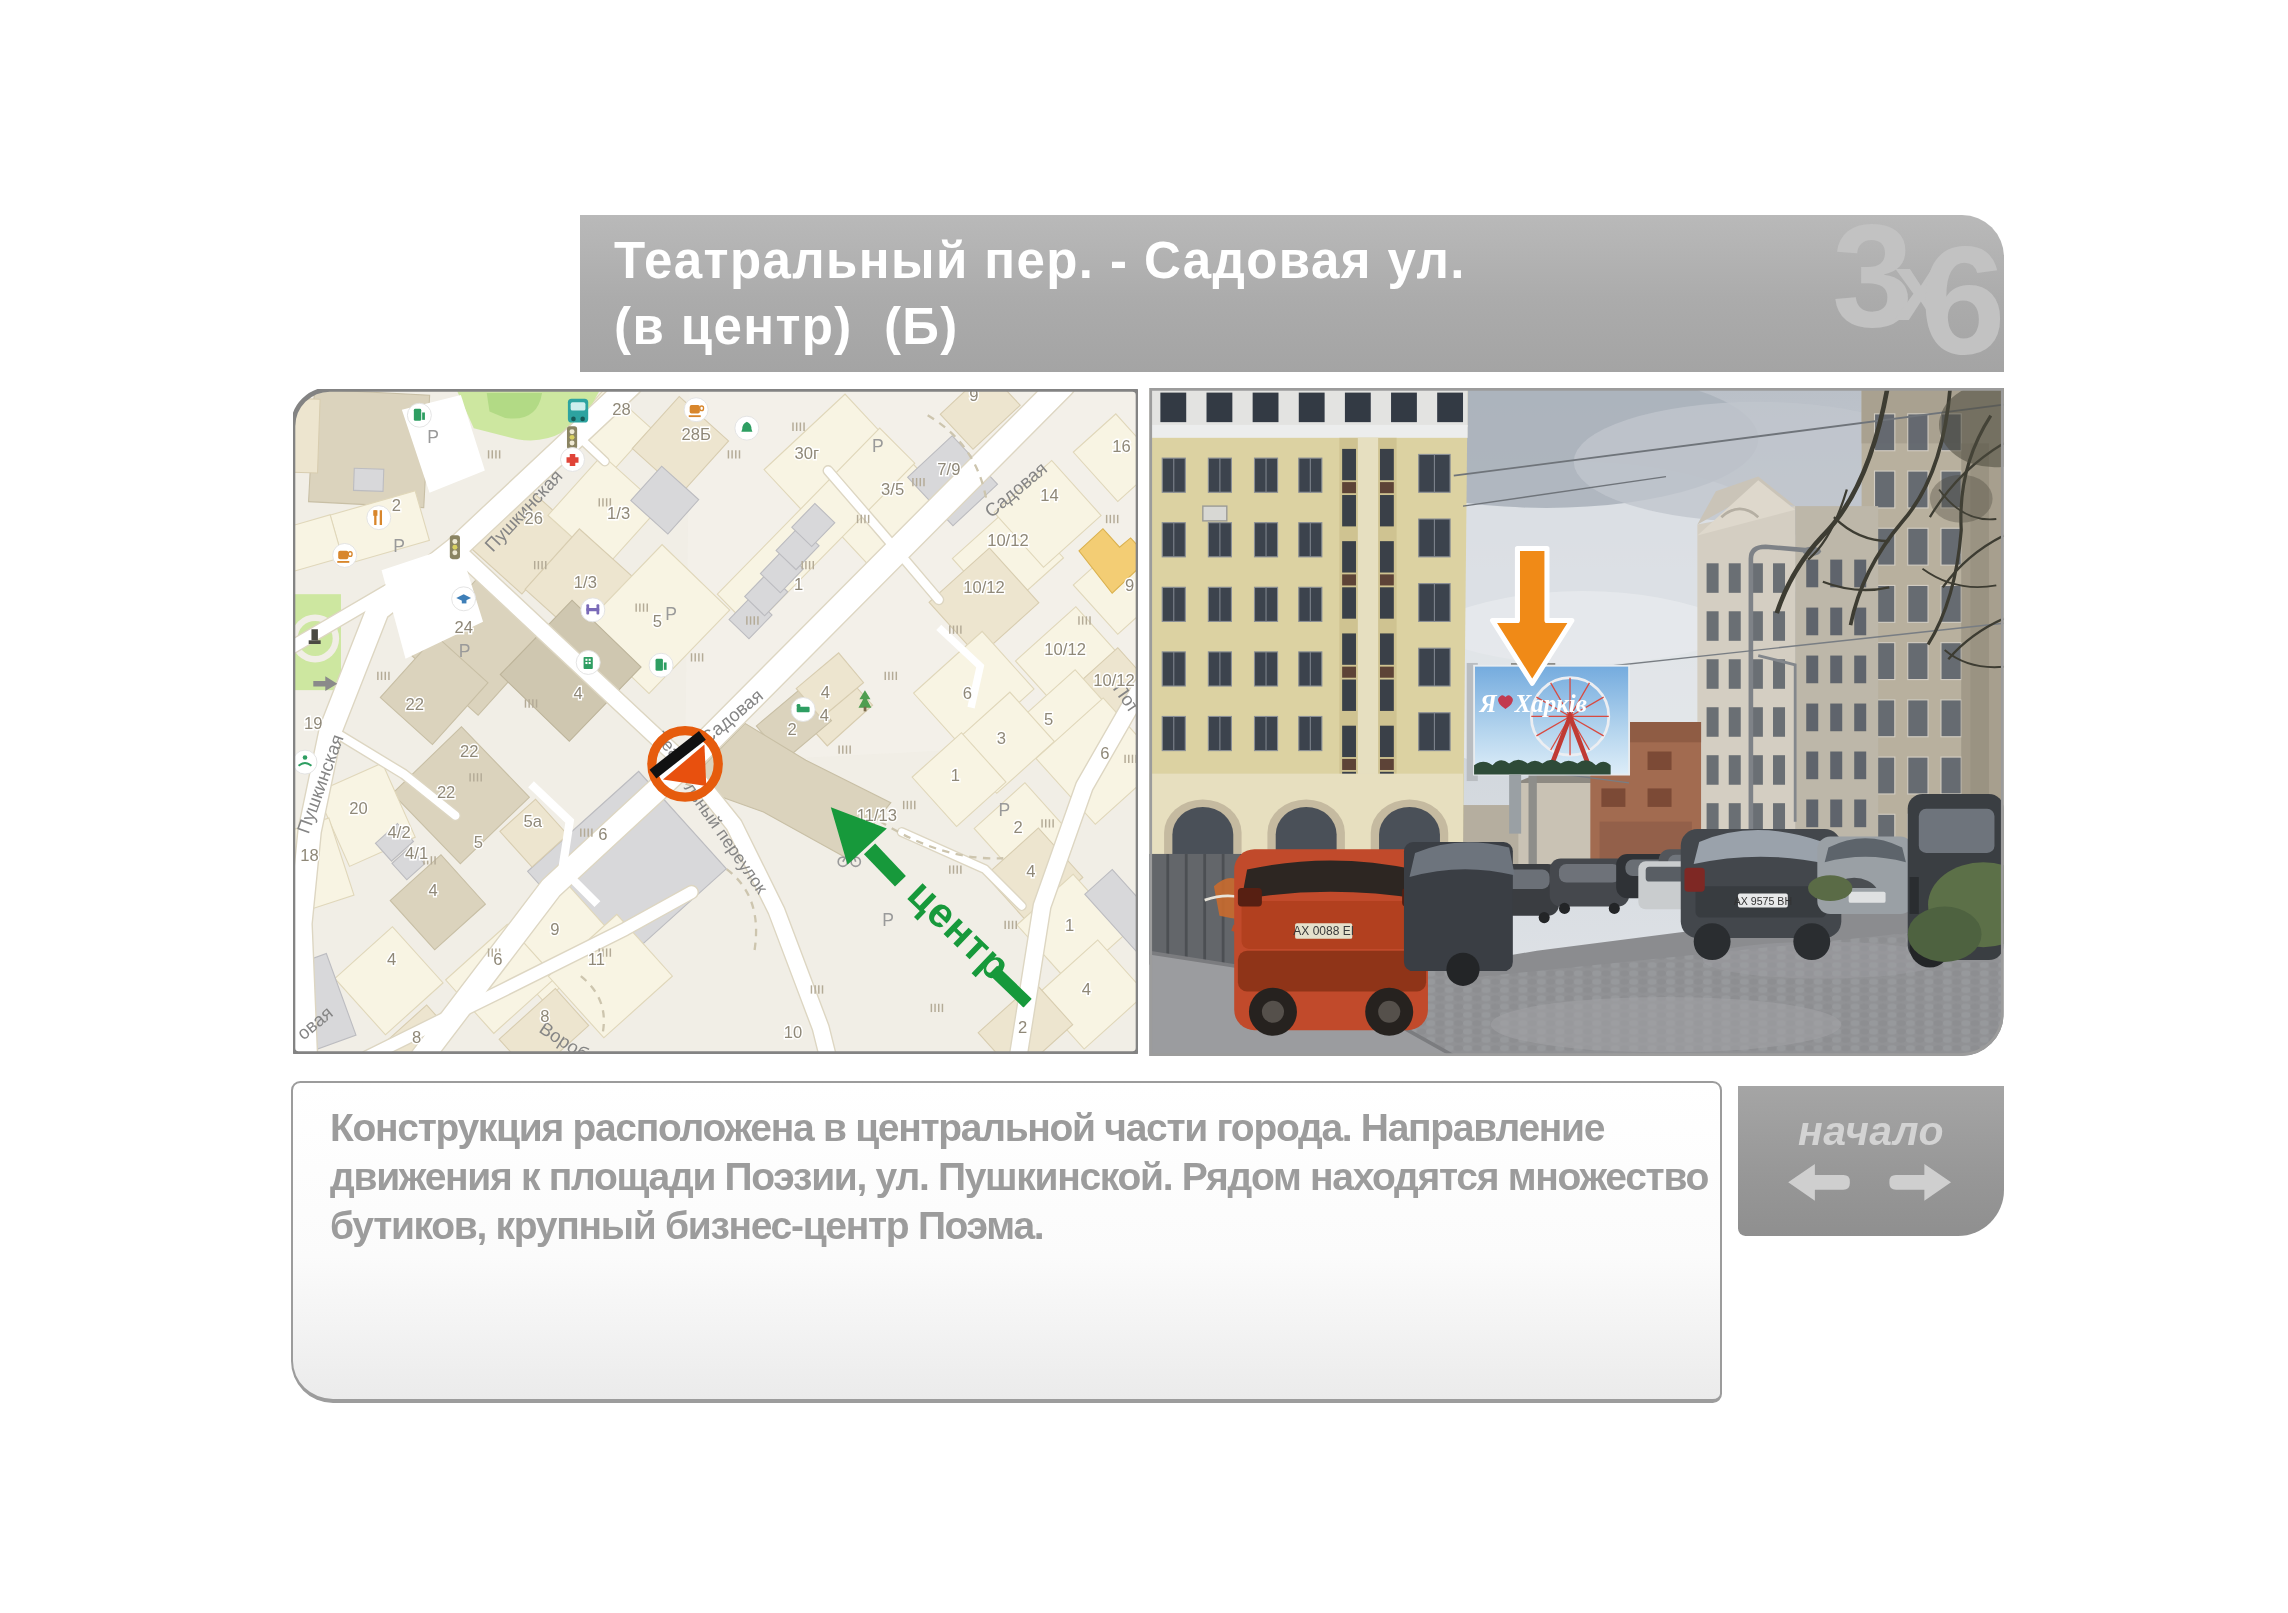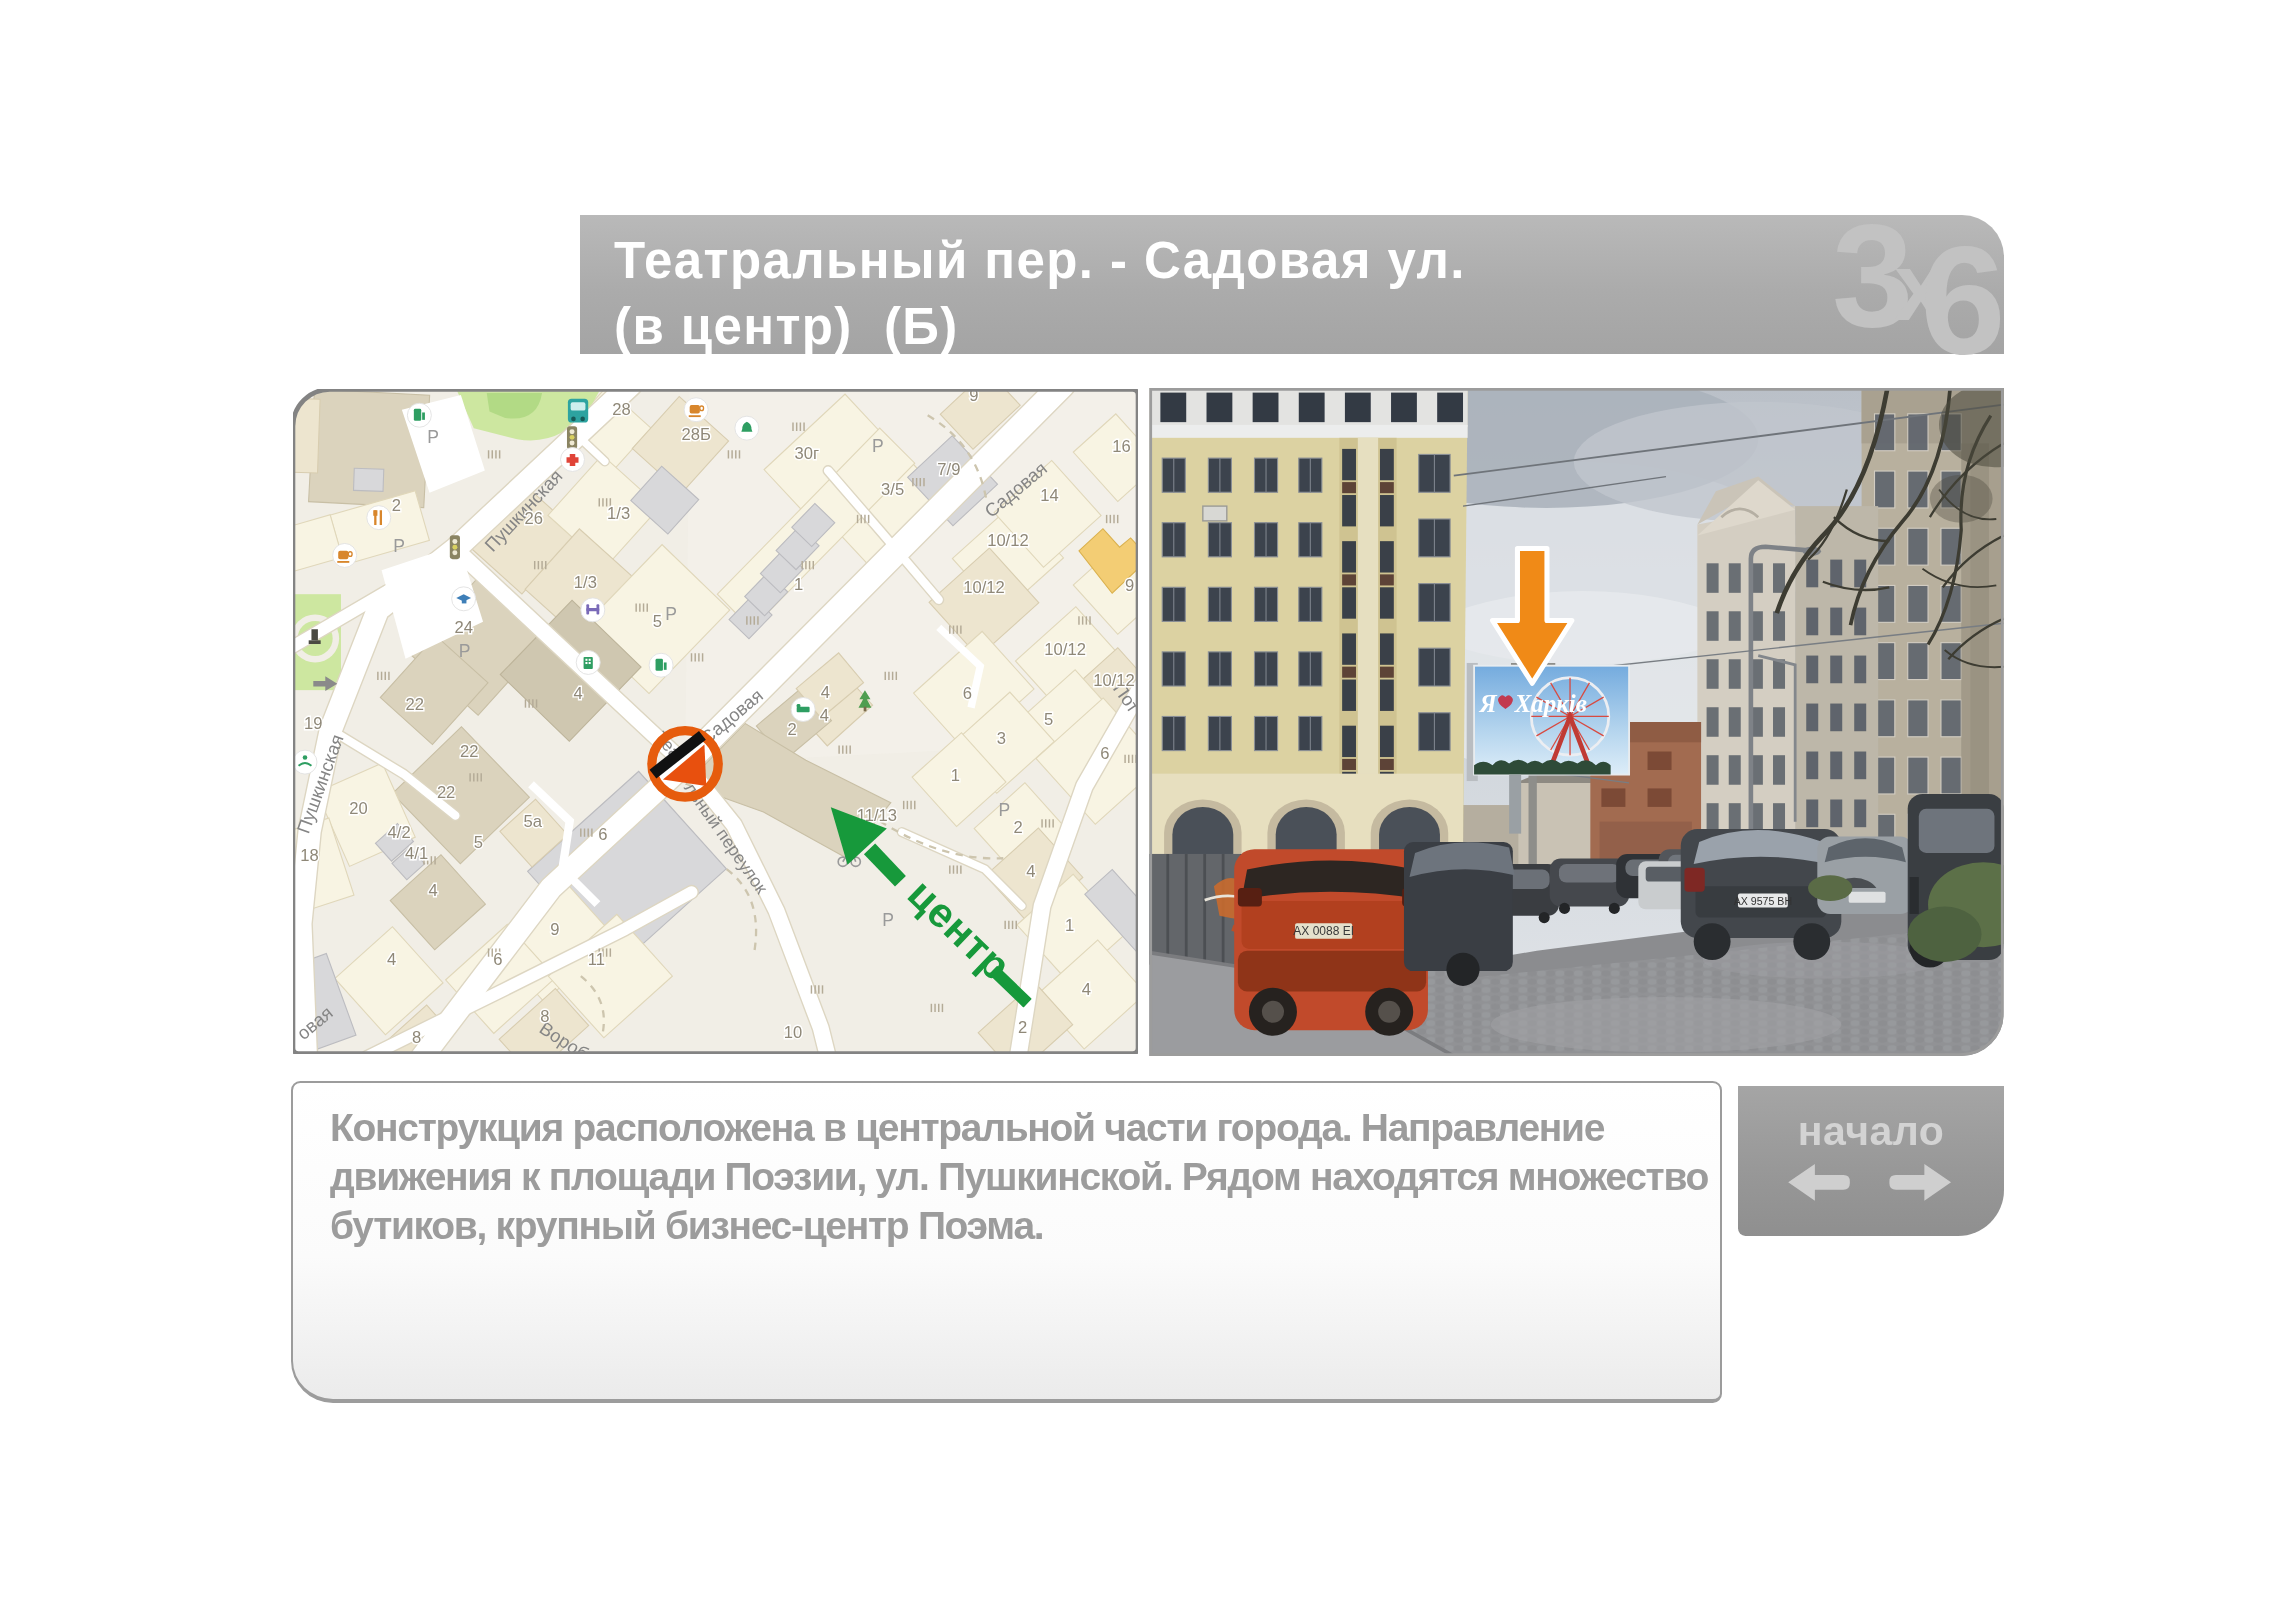--- a/index.html
+++ b/index.html
@@ -5,40 +5,40 @@
 html,body{margin:0;padding:0;background:#ffffff;}
 #page{position:relative;width:2289px;height:1613px;background:#ffffff;overflow:hidden;
  font-family:"Liberation Sans",sans-serif;}
 .abs{position:absolute;}
 
 #idbox{left:293px;top:212px;width:265px;height:153px;border-radius:37px 0 0 0;
  background:linear-gradient(170deg,#ee7d1c 0%,#e8680e 45%,#e25c07 100%);
  color:#ffffff;font-weight:bold;font-size:59px;text-align:right;}
 #idbox span{position:absolute;right:9.2px;bottom:7.4px;letter-spacing:0.9px;}
 
-#titlebar{left:580px;top:215px;width:1424px;height:139px;border-radius:0 42px 0 0;
+#titlebar{left:580px;top:215px;width:1424px;height:157px;border-radius:0 42px 0 0;
  background:linear-gradient(180deg,#b9b9b9 0%,#ababab 55%,#a4a4a4 100%);}
 #titlebar .t{position:absolute;left:34px;top:13px;color:#ffffff;font-weight:bold;
  font-size:51px;line-height:66px;letter-spacing:1.4px;white-space:pre;}
 
 #logo3 .d{position:absolute;color:#c2c2c2;font-weight:bold;}
 
 #map{left:293px;top:389px;}
 #photo{left:1149px;top:388px;}
 
 #desc{left:291px;top:1081px;width:1431px;height:322px;box-sizing:border-box;
  border:2.8px solid #9c9c9c;border-bottom-width:4.6px;border-radius:9.2px 9.2px 9.2px 42px;
  background:linear-gradient(180deg,#ffffff 0%,#fbfbfb 55%,#ebebeb 100%);}
 #desc .txt{position:absolute;left:37px;top:20px;color:#9c9c9c;font-weight:bold;
  font-size:39px;line-height:49px;letter-spacing:-1.3px;white-space:pre;}
 
 #nav{left:1738px;top:1086px;width:266px;height:150px;border-radius:0 0 46px 7.4px;
  background:linear-gradient(180deg,#a5a5a5 0%,#979797 60%,#8f8f8f 100%);}
 #nav .cap{position:absolute;left:0;top:22px;width:100%;text-align:center;
- color:#d3d3d3;font-weight:bold;font-size:41px;letter-spacing:0.5px;}
+ color:#d3d3d3;font-weight:bold;font-size:41px;letter-spacing:0.5px;font-style:italic;}
 </style>
 </head>
 <body>
 <div id="page">
 
 
   <div id="titlebar" class="abs">
 
     <div class="t">Театральный пер. - Садовая ул.
 (в центр)  (Б)</div>

